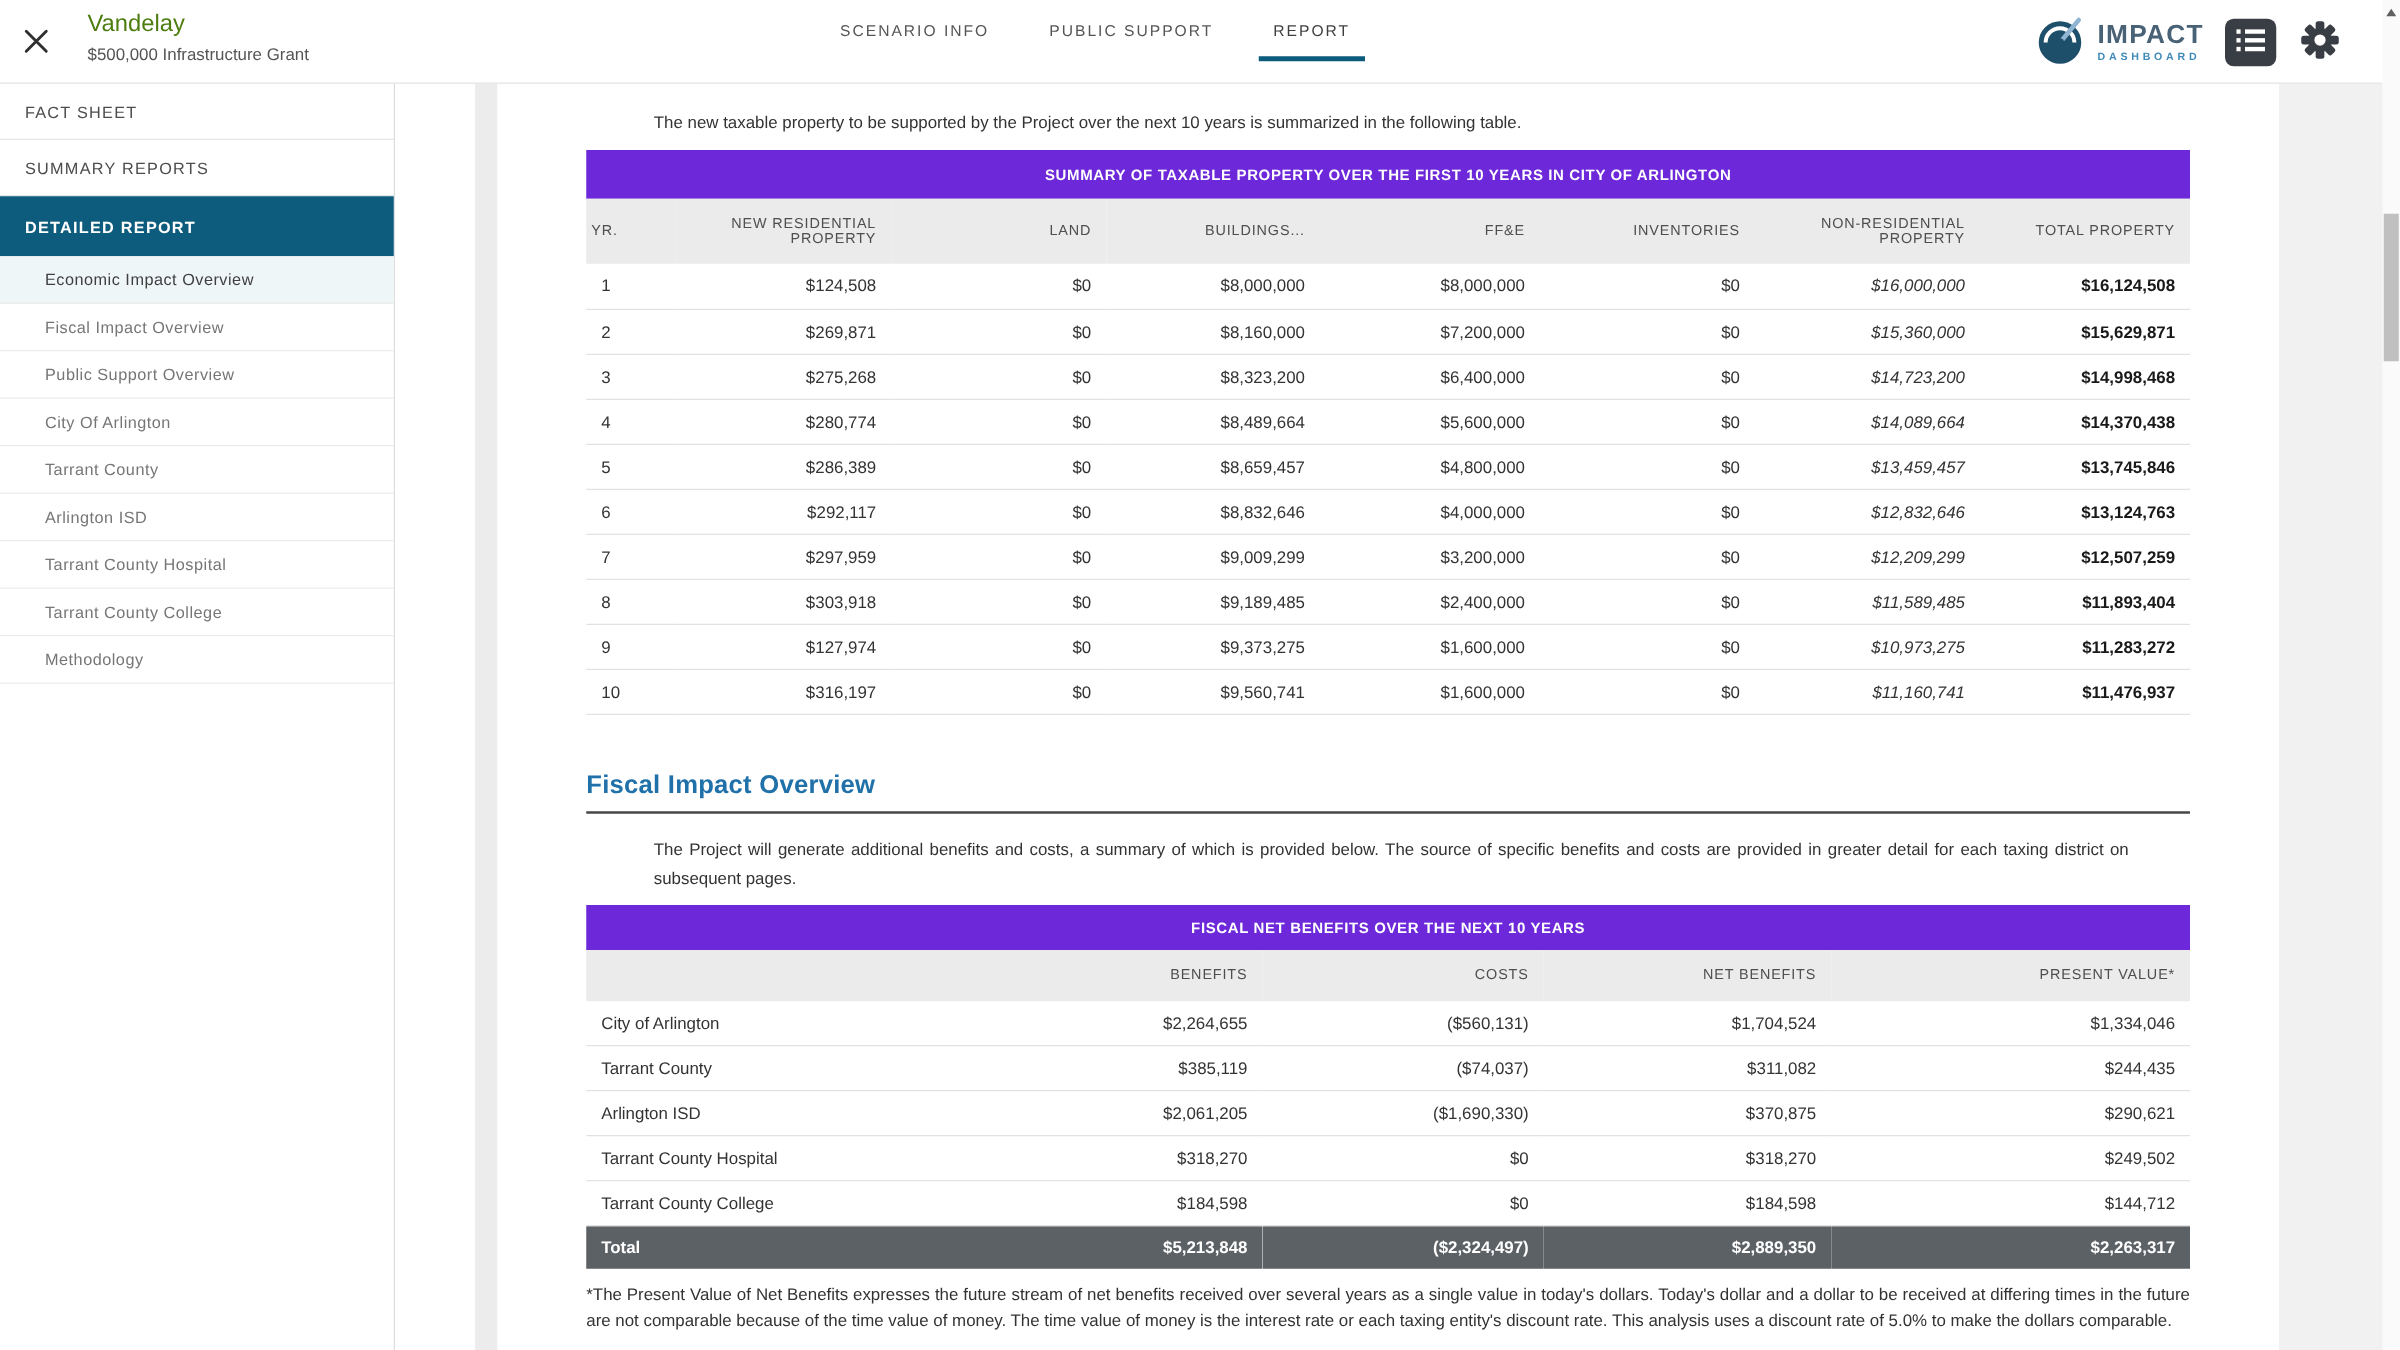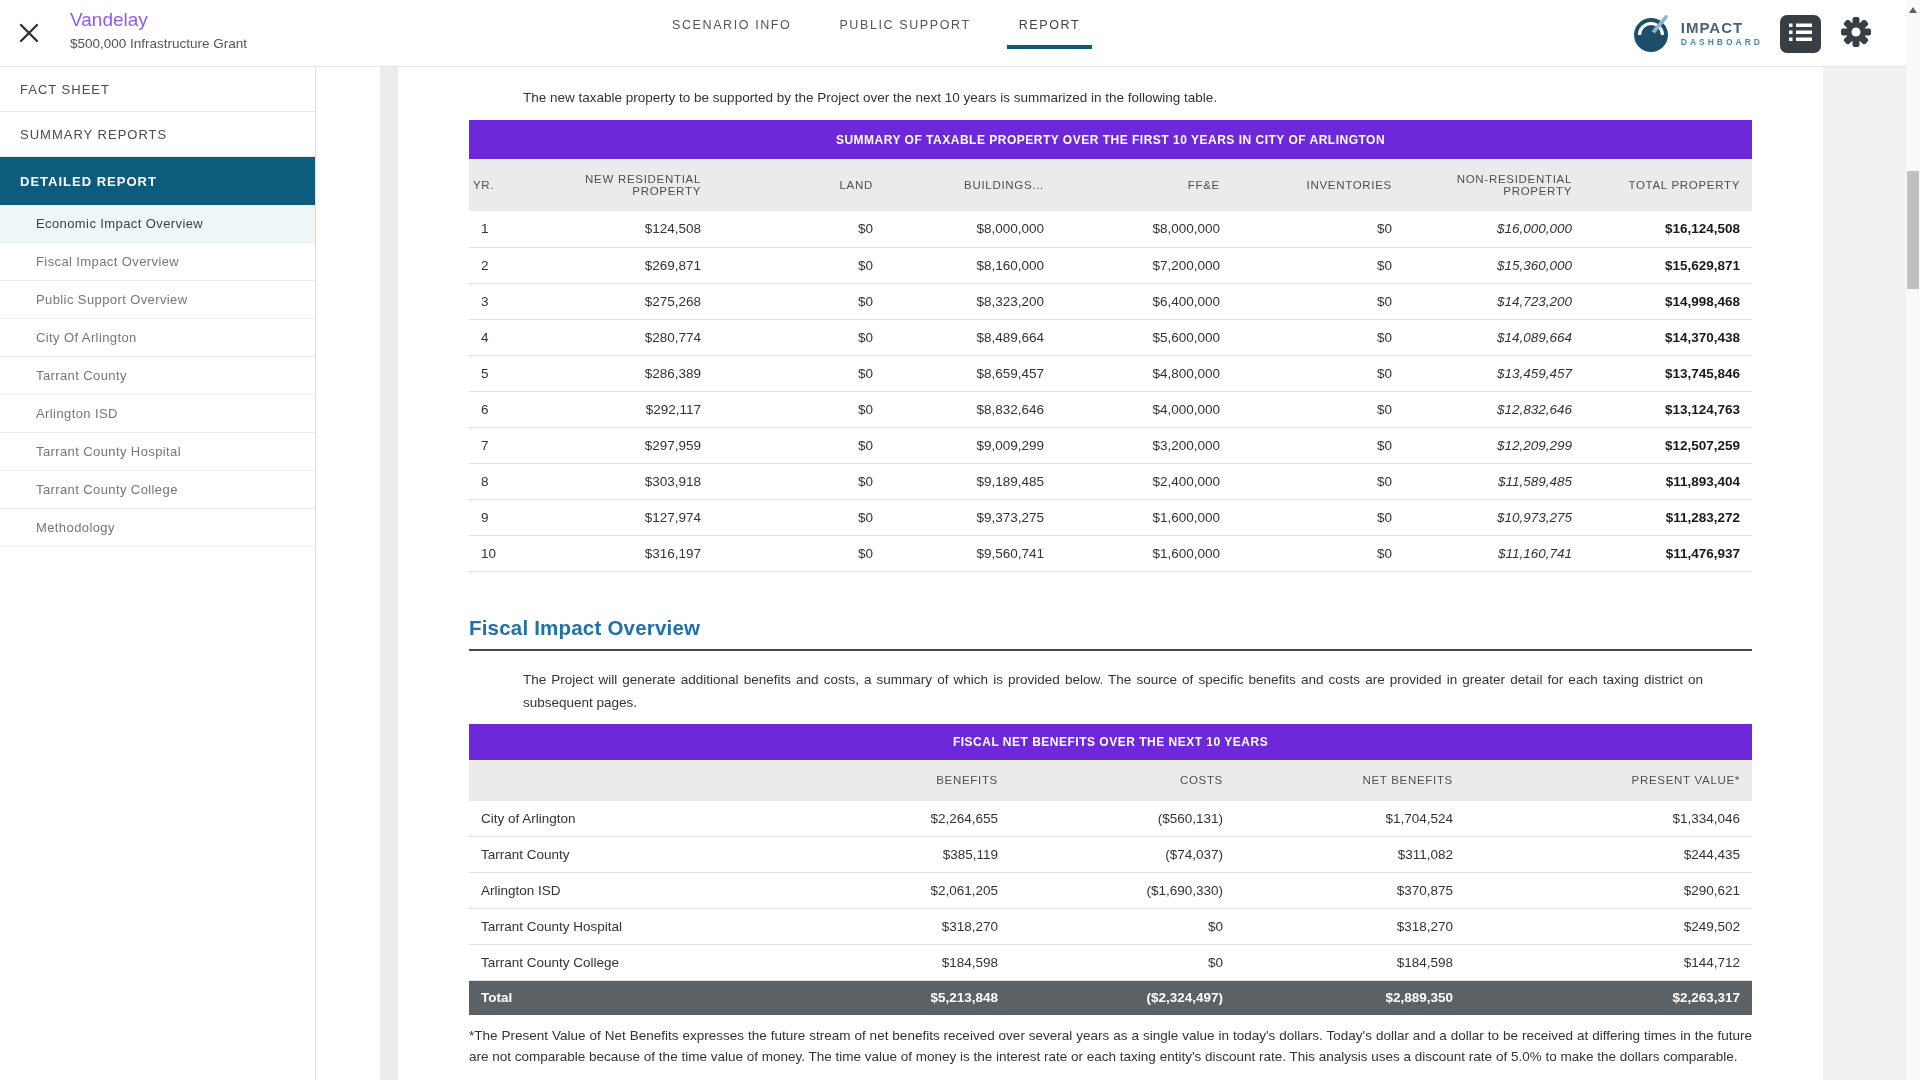--- a/index.html
+++ b/index.html
@@ -4,32 +4,32 @@
 <style>
   * { margin:0; padding:0; box-sizing:border-box; }
   html,body { width:1920px; height:1080px; overflow:hidden; background:#fff;
               font-family:"Liberation Sans","DejaVu Sans",sans-serif; }
 
   
   .topbar { position:absolute; top:0; left:0; width:1906px; height:67px; background:#fff;
             border-bottom:1px solid #e4e4e4; z-index:5; }
   .close-btn { position:absolute; left:16px; top:21px; width:26px; height:26px; cursor:pointer; background:none; border:none; }
   .title-block { position:absolute; left:70px; top:9px; }
-  .scn-title { font-size:19px; color:#8b5cf6; }
+  .scn-title { font-size:19px; color:#4d7c0f; }
   .scn-sub { font-size:13.5px; color:#555; margin-top:5px; }
   .tabs { position:absolute; left:648px; top:0; height:49px; display:flex; }
   .tab { padding:0 24px; display:flex; align-items:center; font-size:12.5px; letter-spacing:1.6px;
          color:#555; cursor:pointer; position:relative; background:none; border:none;
          font-family:inherit; }
   .tab.active { color:#3f3f3f; }
   .tab.active::after { content:""; position:absolute; left:12px; right:12px; bottom:0; height:4px; background:#0d5c7d; }
   .top-right { position:absolute; right:32px; top:0; height:67px; display:flex; align-items:center; gap:17px; }
   .logo { display:flex; align-items:center; gap:8px; }
   .logo-text { display:flex; flex-direction:column; line-height:1; }
-  .logo-name { font-size:15px; font-weight:bold; color:#4a6275; letter-spacing:1px; }
+  .logo-name { font-size:21px; font-weight:bold; color:#4a6275; letter-spacing:1px; }
   .logo-sub { font-size:8.5px; font-weight:bold; color:#3f8ab8; letter-spacing:3px; margin-top:3px; }
   .icon-btn { background:none; border:none; cursor:pointer; display:flex; align-items:center; }
   .list-btn { width:41px; height:38px; background:#393e44; border-radius:7px; justify-content:center; }
 
   
   .scrollbar { position:absolute; top:0; right:0; width:14px; height:1080px; background:#fafafa; z-index:9; }
   .scroll-up { position:absolute; top:7px; left:3px; width:0; height:0;
                border-left:4px solid transparent; border-right:4px solid transparent;
                border-bottom:6px solid #606060; cursor:pointer; }
   .scroll-thumb { position:absolute; top:171px; left:1px; width:12px; height:118px; background:#c0c0c0; cursor:grab; }

